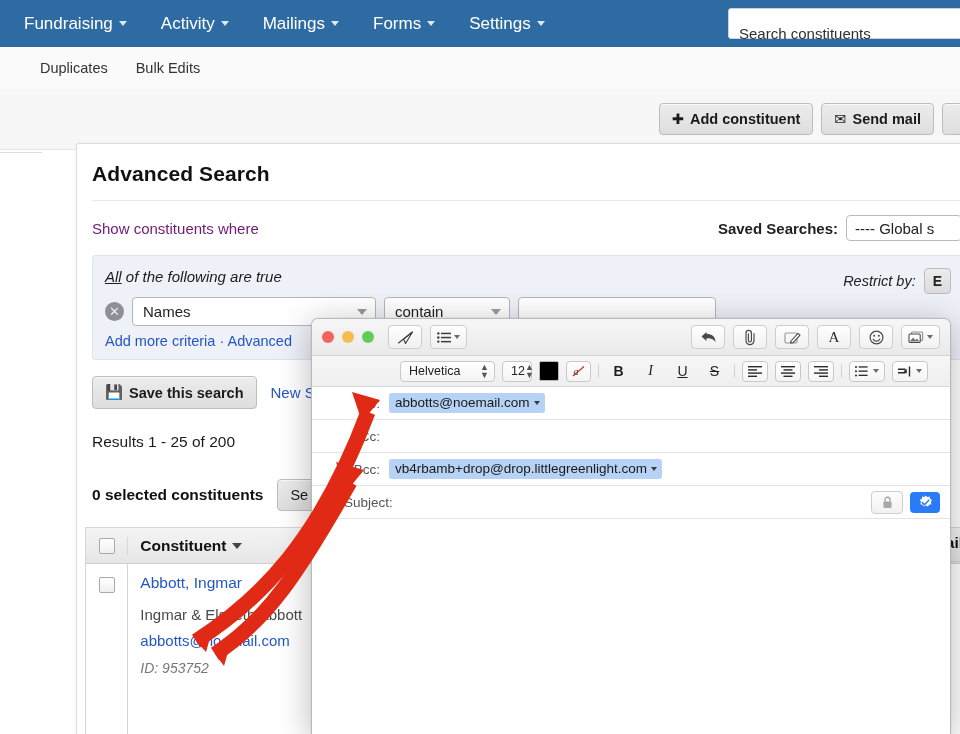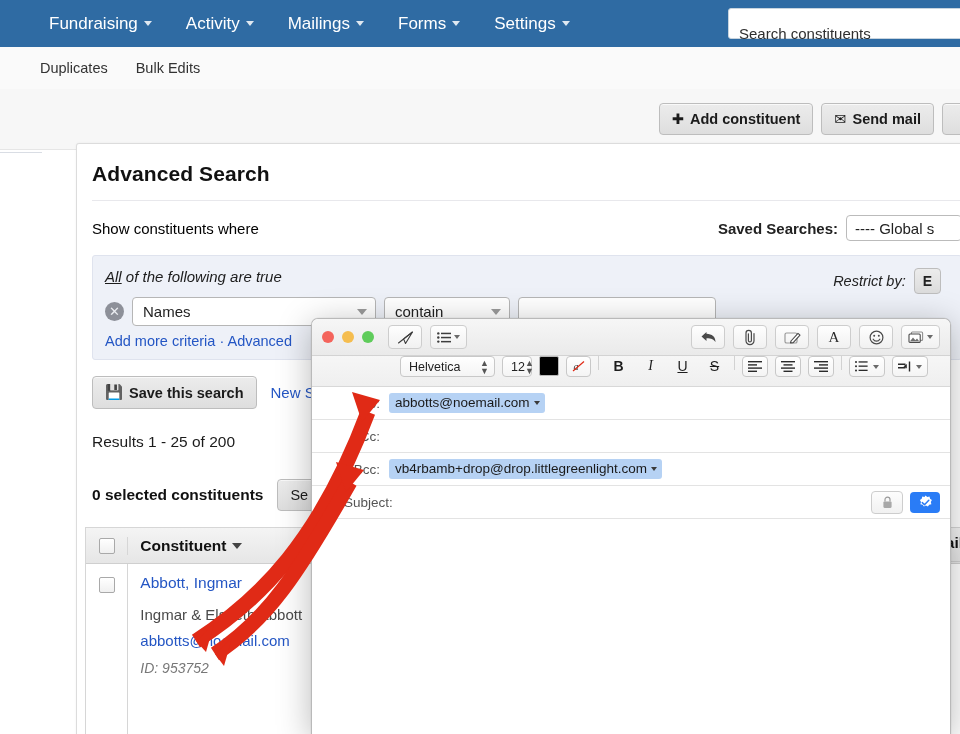--- a/index.html
+++ b/index.html
@@ -8,21 +8,21 @@
     font-family:"Liberation Sans","DejaVu Sans",sans-serif;
     background:#ffffff;color:#222;
     -webkit-font-smoothing:antialiased;
   }
 
   
   #app{position:absolute;inset:0;background:#ffffff;}
 
   
   .topnav{position:absolute;left:0;top:0;width:960px;height:47px;background:#2f6ba3;}
-  .topnav .menus{display:flex;align-items:center;height:47px;padding-left:10px;gap:6px;margin-left:25px;}
+  .topnav .menus{display:flex;align-items:center;height:47px;padding-left:10px;gap:6px;}
   .topnav .menu{color:#ffffff;font-size:17px;padding:6px 14px;white-space:nowrap;display:flex;align-items:center;gap:6px;cursor:default;}
   .caret{display:inline-block;width:0;height:0;border-left:4.5px solid transparent;border-right:4.5px solid transparent;border-top:5px solid #dfe8f1;}
   .searchbox{position:absolute;left:728px;top:8px;width:260px;height:31px;background:#fff;border:1px solid #c8d4de;border-radius:3px;display:flex;align-items:center;padding-left:10px;box-sizing:border-box;}
   .searchbox span{font-size:15px;color:#2f2f2f;margin-top:20px;}
 
   
   .subnav{position:absolute;left:0;top:47px;width:960px;height:42px;background:#fafafa;border-bottom:1px solid #e2e2e2;}
   .subnav .inner{display:flex;align-items:center;height:42px;padding-left:40px;gap:28px;}
   .subnav a{font-size:14.5px;color:#333;text-decoration:none;}
 
@@ -41,29 +41,29 @@
   
   .card{
     position:absolute;left:76px;top:143px;width:900px;height:591px;
     background:#fff;border:1px solid #dcdcdc;border-bottom:none;border-radius:3px 3px 0 0;
     box-shadow:0 0 3px rgba(0,0,0,.05);
     overflow:hidden;
   }
   .card h1{margin:0;padding:18px 0 0 15px;font-size:21px;font-weight:bold;color:#111;letter-spacing:.1px;}
   .hr{margin:14px 15px 0 15px;height:1px;background:#e8e8ec;}
   .showrow{display:flex;align-items:center;padding:14px 15px 0 15px;justify-content:space-between;}
-  .showrow .lbl{font-size:15px;color:#000000;}
+  .showrow .lbl{font-size:15px;color:#701a75;}
   .saved{display:flex;align-items:center;gap:8px;}
   .saved b{font-size:15px;}
   .savedsel{border:1px solid #bbb;border-radius:4px;background:#fff;font-size:15px;padding:4px 8px;height:26px;box-sizing:border-box;white-space:nowrap;overflow:hidden;width:116px;}
 
   .critbox{margin:14px 15px 0 15px;background:#eef1f8;border:1px solid #dfe3ee;border-radius:3px;padding:12px 12px 10px 12px;position:relative;}
   .critbox .alltrue{font-size:15px;font-style:italic;color:#1c1c1c;}
   .critbox .alltrue u{font-style:italic;}
-  .restrict{position:absolute;right:20px;top:12px;display:flex;align-items:center;gap:8px;}
+  .restrict{position:absolute;right:10px;top:12px;display:flex;align-items:center;gap:8px;}
   .restrict i{font-size:14.5px;color:#222;}
   .restrict .rb{border:1px solid #bdbdbd;border-radius:4px;background:linear-gradient(#ececec,#dcdcdc);font-size:14px;font-weight:bold;padding:4px 8px;}
   .critrow{display:flex;align-items:center;gap:8px;margin-top:12px;}
   .xbtn{width:19px;height:19px;border-radius:50%;background:#8d9099;color:#eceef2;font-size:13px;line-height:19px;text-align:center;font-family:"DejaVu Sans",sans-serif;}
   .sel{background:#fff;border:1px solid #b6b6b6;border-radius:4px;height:29px;display:flex;align-items:center;justify-content:space-between;padding:0 8px 0 10px;font-size:15px;box-sizing:border-box;}
   .sel .ar{width:0;height:0;border-left:5px solid transparent;border-right:5px solid transparent;border-top:6px solid #9b9b9b;}
   .sel.w1{width:244px;}
   .sel.w2{width:126px;}
   .txtin{width:198px;height:29px;border:1px solid #b6b6b6;border-radius:4px;background:#fff;box-sizing:border-box;}
   .critlinks{margin-top:7px;font-size:14.5px;color:#2456c4;}
@@ -104,21 +104,21 @@
   }
   .mwtitle{height:36px;background:linear-gradient(#f6f6f6,#eaeaea);border-bottom:1px solid #d3d3d3;display:flex;align-items:center;padding:0 10px;position:relative;}
   .tl{display:flex;gap:8px;align-items:center;}
   .dot{width:12px;height:12px;border-radius:50%;}
   .dot.r{background:#f4645c;}.dot.y{background:#f5bd4f;}.dot.g{background:#5fcc5b;}
   .tb{height:24px;min-width:34px;background:linear-gradient(#fefefe,#f1f1f1);border:1px solid #cdcdcd;border-radius:4px;display:flex;align-items:center;justify-content:center;gap:3px;padding:0 6px;box-sizing:border-box;}
   .tbgroup-l{display:flex;gap:8px;margin-left:14px;}
   .tbgroup-r{position:absolute;right:10px;display:flex;gap:8px;}
   .vc{width:0;height:0;border-left:3.5px solid transparent;border-right:3.5px solid transparent;border-top:4.5px solid #6a6a6a;}
 
-  .fmtbar{height:30px;background:linear-gradient(#f6f6f6,#efefef);border-bottom:1px solid #d8d8d8;display:flex;gap:7px;padding-left:88px;}
+  .fmtbar{height:30px;background:linear-gradient(#f6f6f6,#efefef);border-bottom:1px solid #d8d8d8;display:flex;align-items:center;gap:7px;padding-left:88px;}
   .fsel{height:21px;border:1px solid #c8c8c8;border-radius:4px;background:linear-gradient(#fff,#f4f4f4);display:flex;align-items:center;justify-content:space-between;font-size:12.5px;color:#222;padding:0 5px 0 8px;box-sizing:border-box;}
   .fsel.font{width:95px;}
   .fsel.size{width:30px;}
   .stepper{font-size:9px;line-height:8px;color:#555;text-align:center;}
   .swatch{width:18px;height:18px;background:#000;border:1px solid #b9b9b9;border-radius:2px;}
   .fbtn{min-width:19px;height:20px;display:flex;align-items:center;justify-content:center;font-size:14px;color:#1d1d1d;padding:0 3px;}
   .fcell{height:21px;border:1px solid #c8c8c8;border-radius:4px;background:linear-gradient(#fff,#f4f4f4);display:flex;align-items:center;justify-content:center;padding:0 5px;box-sizing:border-box;}
   .divline{width:1px;height:14px;background:#d2d2d2;}
 
   .hdrf{height:32px;border-bottom:1px solid #e3e3e3;display:flex;align-items:center;padding-left:32px;position:relative;}

